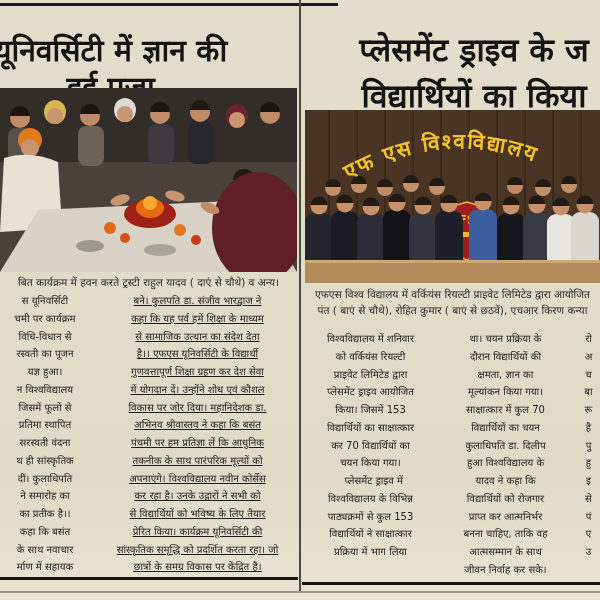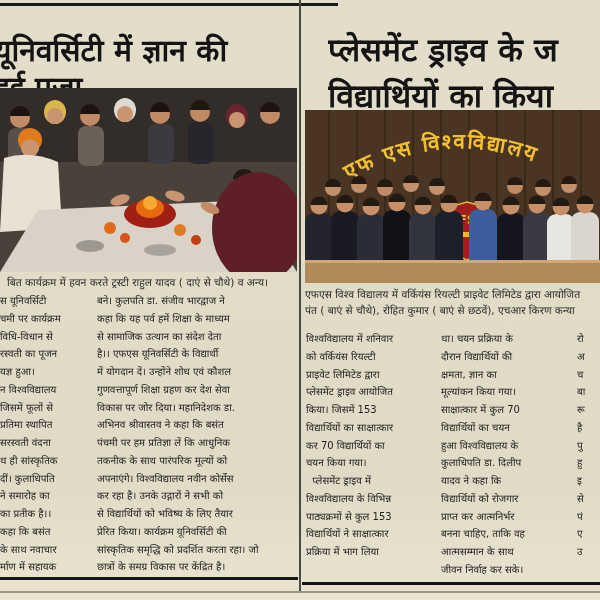--- a/index.html
+++ b/index.html
@@ -1,40 +1,40 @@
 <!DOCTYPE html>
 <html lang="hi"><head>
 <meta charset="utf-8">
 <style>
   html,body{margin:0;padding:0;}
   body{width:600px;height:600px;overflow:hidden;background:#cfc9b4;}
   .page{position:relative;width:600px;height:600px;
         background:linear-gradient(180deg,#e3decb 0%,#e0dbc6 80%,#e9e4d1 100%);
-        font-family:"DejaVu Sans",sans-serif;color:#1d1d1d;}
+        font-family:"DejaVu Sans",sans-serif;color:#1d1d1d;text-align:center;}
   .top-rule{position:absolute;left:0;top:3px;width:338px;height:3px;background:#1a1a1a;}
   .v-divider{position:absolute;left:299px;top:0;width:2px;height:592px;background:#4a4a44;}
   
   .hl{position:absolute;font-weight:700;color:#141414;letter-spacing:0px;white-space:nowrap;}
   .hl-left{left:-6px;top:12px;font-size:30px;line-height:37px;}
   .hl-right{left:328px;top:10px;font-size:32px;line-height:46px;width:292px;overflow:hidden;margin-top:17px;}
   .hl span{display:block;}
   
   .photo{position:absolute;display:block;}
   .photo-left{left:0;top:88px;width:297px;height:184px;}
   .photo-right{left:305px;top:110px;width:295px;height:173px;}
   
   .cap{position:absolute;font-size:10.5px;line-height:15px;color:#2b2b2b;white-space:nowrap;overflow:hidden;}
-  .cap-left{left:7px;top:275px;width:297px;}
+  .cap-left{left:0;top:275px;width:297px;}
   .cap-r1{left:305px;top:287px;width:295px;}
   .cap-r2{left:305px;top:303px;width:295px;}
   
   .col{position:absolute;font-size:10px;color:#1d1d1d;overflow:hidden;}
   .col div{height:17.75px;line-height:17.75px;white-space:nowrap;overflow:hidden;}
   .colL1{left:0;top:292px;width:90px;height:285px;}
-  .colL2{left:97px;top:292px;width:201px;height:285px;}
+  .colL2{left:97px;top:292px;width:201px;height:285px;text-decoration:underline;}
   .colR1{left:306px;top:330px;width:129px;height:249px;}
   .colR2{left:441px;top:330px;width:129px;height:249px;}
   .colR3{left:577px;top:330px;width:23px;height:249px;}
   
   .rule-bl{position:absolute;left:0;top:577px;width:298px;height:3px;background:#161616;}
   .rule-br{position:absolute;left:302px;top:582px;width:298px;height:3px;background:#161616;}
   .rule-gray{position:absolute;left:0;top:591px;width:600px;height:2px;background:#9b9487;}
 </style>
 </head>
 <body>
@@ -129,22 +129,22 @@
         <div>का प्रतीक है।।</div>
         <div>कहा कि बसंत</div>
         <div>के साथ नवाचार</div>
         <div>र्माण में सहायक</div>
       </div>
     <div class="col colL2">
         <div>बने। कुलपति डा. संजीव भारद्वाज ने</div>
         <div>कहा कि यह पर्व हमें शिक्षा के माध्यम</div>
         <div>से सामाजिक उत्थान का संदेश देता</div>
         <div>है।। एफएस यूनिवर्सिटी के विद्यार्थी</div>
+        <div>गुणवत्तापूर्ण शिक्षा ग्रहण कर देश सेवा</div>
         <div>में योगदान दें। उन्होंने शोध एवं कौशल</div>
-        <div>गुणवत्तापूर्ण शिक्षा ग्रहण कर देश सेवा</div>
         <div>विकास पर जोर दिया। महानिदेशक डा.</div>
         <div>अभिनव श्रीवास्तव ने कहा कि बसंत</div>
         <div>पंचमी पर हम प्रतिज्ञा लें कि आधुनिक</div>
         <div>तकनीक के साथ पारंपरिक मूल्यों को</div>
         <div>अपनाएंगे। विश्वविद्यालय नवीन कोर्सेस</div>
         <div>कर रहा है। उनके उद्गारों ने सभी को</div>
         <div>से विद्यार्थियों को भविष्य के लिए तैयार</div>
         <div>प्रेरित किया। कार्यक्रम यूनिवर्सिटी की</div>
         <div>सांस्कृतिक समृद्धि को प्रदर्शित करता रहा। जो</div>
         <div>छात्रों के समग्र विकास पर केंद्रित है।</div>
@@ -249,22 +249,22 @@
         <div>विद्यार्थियों ने साक्षात्कार</div>
         <div>प्रक्रिया में भाग लिया</div>
       </div>
     <div class="col colR2">
         <div>था। चयन प्रक्रिया के</div>
         <div>दौरान विद्यार्थियों की</div>
         <div>क्षमता, ज्ञान का</div>
         <div>मूल्यांकन किया गया।</div>
         <div>साक्षात्कार में कुल 70</div>
         <div>विद्यार्थियों का चयन</div>
+        <div>कुलाधिपति डा. दिलीप</div>
         <div>हुआ विश्वविद्यालय के</div>
-        <div>कुलाधिपति डा. दिलीप</div>
         <div>यादव ने कहा कि</div>
         <div>विद्यार्थियों को रोजगार</div>
         <div>प्राप्त कर आत्मनिर्भर</div>
         <div>बनना चाहिए, ताकि वह</div>
         <div>आत्मसम्मान के साथ</div>
         <div>जीवन निर्वाह कर सके।</div>
       </div>
     <div class="col colR3">
         <div>रो</div>
         <div>अ</div>

